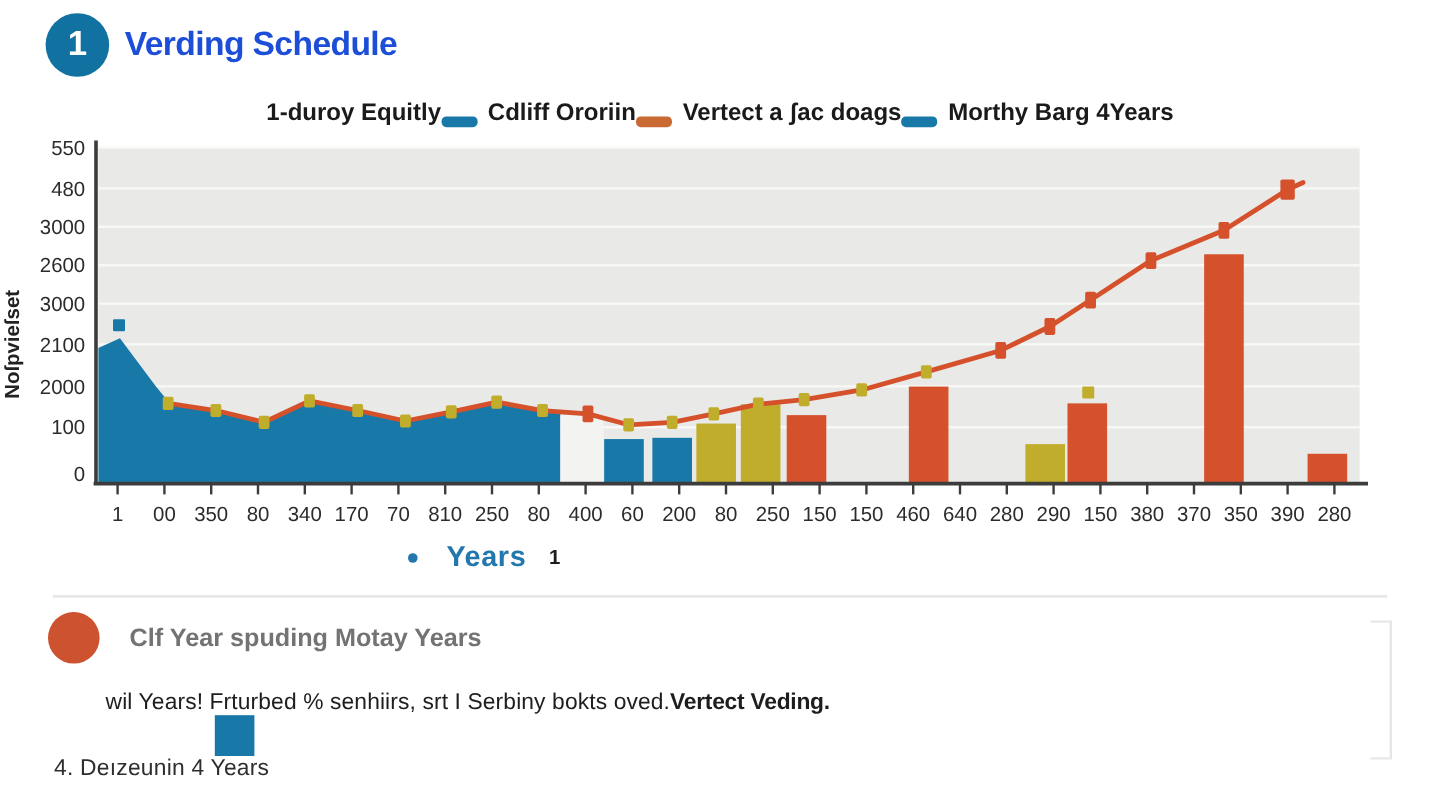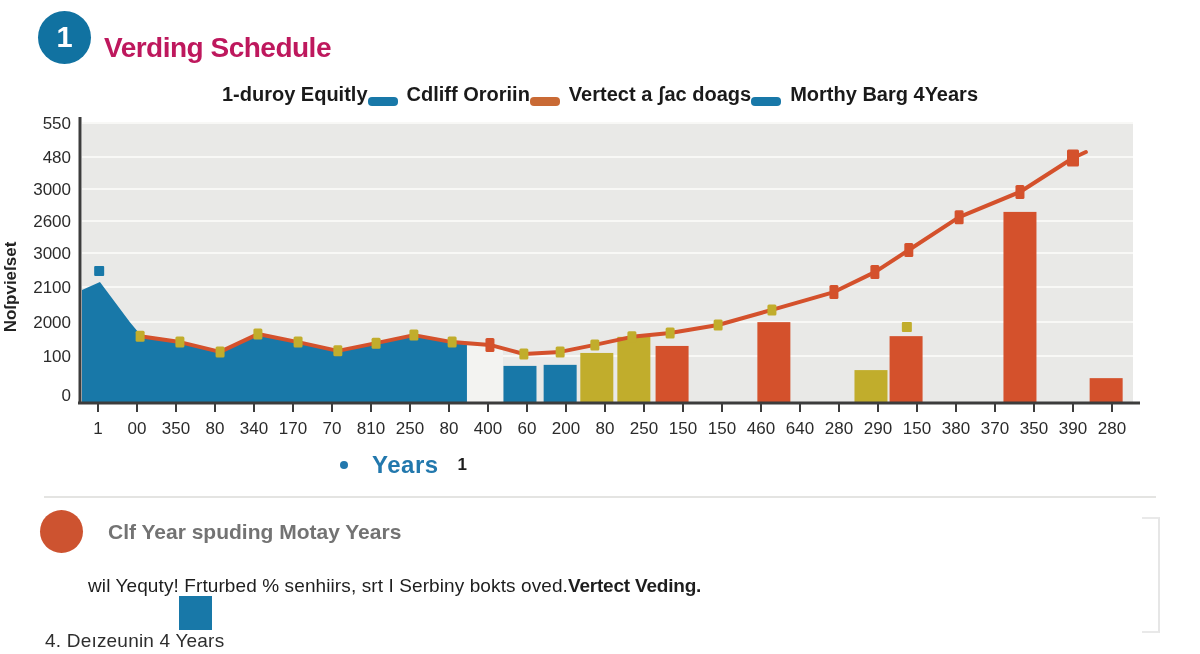--- a/index.html
+++ b/index.html
@@ -3,22 +3,22 @@
 <meta charset="utf-8">
 <style>
   html,body{margin:0;padding:0;background:#fff;}
   .page{position:relative;width:1200px;height:654px;background:#fff;overflow:hidden;
         font-family:"Liberation Sans","DejaVu Sans",sans-serif;color:#1b1b1b;}
   
   .header{position:absolute;left:0;top:0;width:100%;height:80px;}
   .badge{position:absolute;left:38px;top:11px;width:53px;height:53px;border-radius:50%;
          background:#1172a1;display:flex;align-items:center;justify-content:center;}
   .badge span{color:#fff;font-size:29px;font-weight:bold;}
-  .title{position:absolute;left:104px;top:32px;margin:0;font-size:28px;font-weight:bold;
-         color:#be185d;letter-spacing:-0.5px;}
+  .title{position:absolute;left:104px;top:21px;margin:0;font-size:28px;font-weight:bold;
+         color:#1d4ed8;letter-spacing:-0.5px;}
   
   .legend{position:absolute;left:0;top:80px;width:100%;height:28px;display:flex;
           align-items:center;justify-content:center;font-size:20px;font-weight:bold;color:#1a1a1a;}
   .lg-item{display:inline-flex;align-items:flex-end;gap:9px;cursor:pointer;}
   .dash{display:inline-block;width:30px;height:9px;border-radius:4px;}
   
   .chart-svg{position:absolute;left:0;top:108px;}
   svg text{font-family:"Liberation Sans","DejaVu Sans",sans-serif;}
   
   .years{position:absolute;left:340px;top:452px;display:flex;align-items:center;height:26px;}
@@ -188,21 +188,21 @@
     <span class="one">1</span>
   </div>
 
   <div class="divider"></div>
 
   <div class="f-item1">
     <span class="f-circle" style="background-color: rgb(205, 83, 48);"></span>
     <span class="lbl">Clf Year spuding Motay Years</span>
   </div>
 
-  <div class="note"><span>wil Yequty! Frturbed % senhiirs, srt I Serbiny bokts oved.</span><b>Vertect Veding.</b></div>
+  <div class="note"><span>wil Years! Frturbed % senhiirs, srt I Serbiny bokts oved.</span><b>Vertect Veding.</b></div>
 
   <div class="f-item2">
     <span class="f-square" style="background-color: rgb(24, 120, 168);"></span>
     <span class="lbl">4. Deızeunin 4 Years</span>
   </div>
 
   <div class="bracket"></div>
 
 </div>
 

